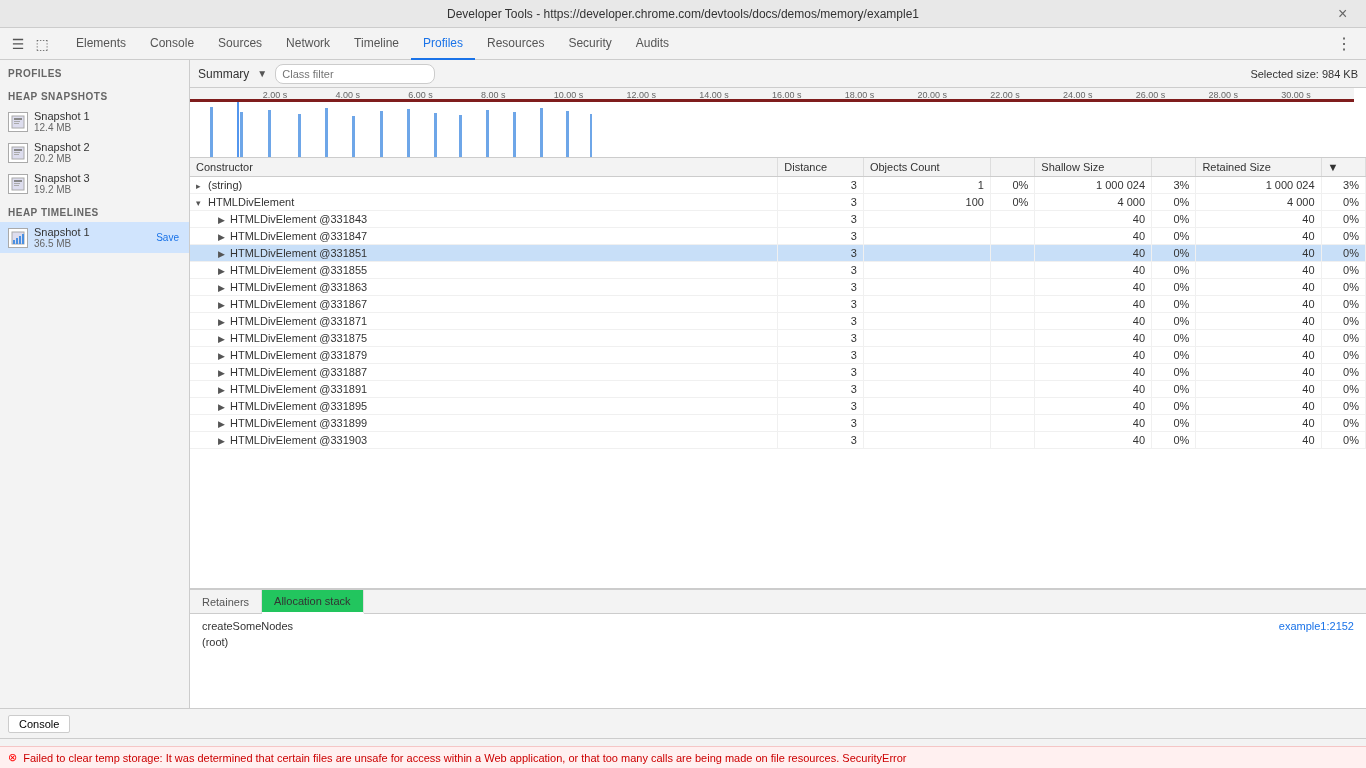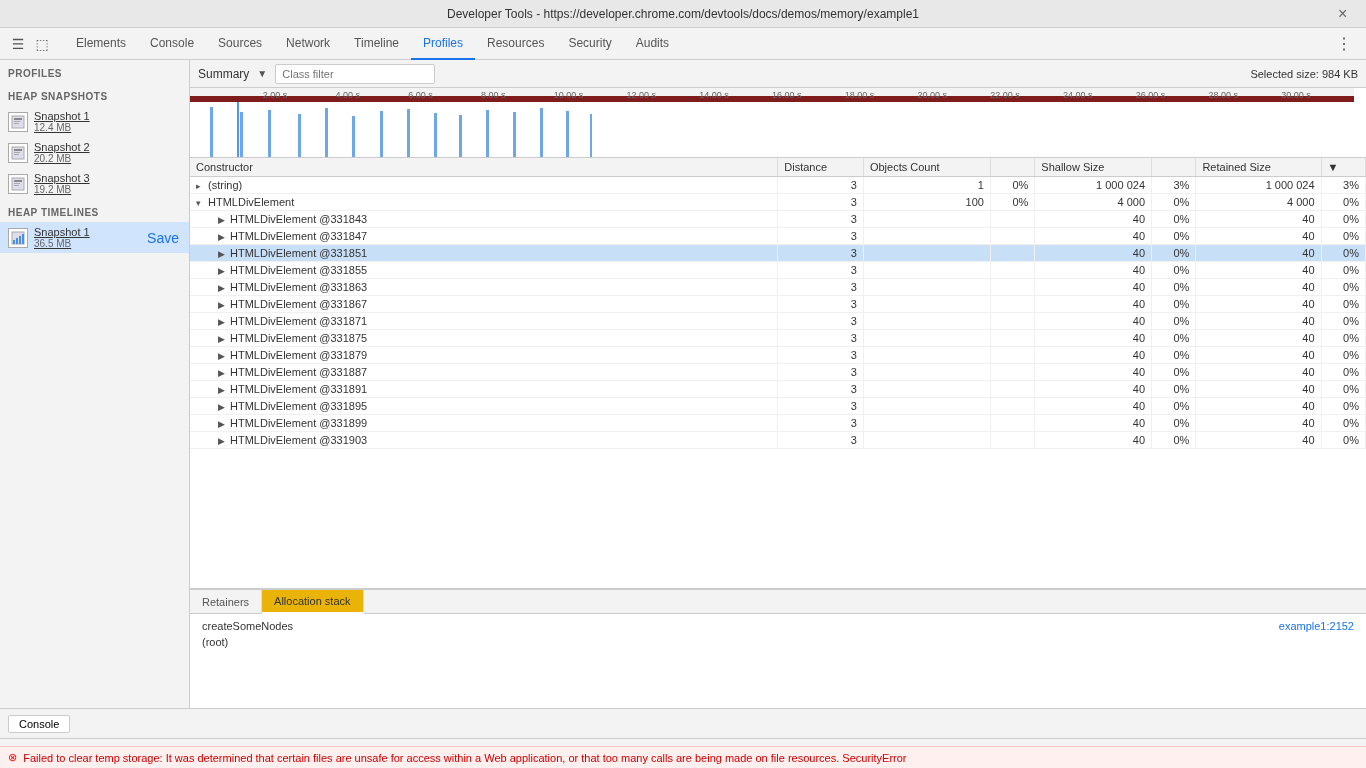--- a/index.html
+++ b/index.html
@@ -103,25 +103,25 @@
     }
     .snapshot-item.active { background: #d0e4fd; }
     .snapshot-icon {
       width: 20px; height: 20px;
       background: #fff;
       border: 1px solid #aaa;
       display: flex; align-items: center; justify-content: center;
       font-size: 8px;
       flex-shrink: 0;
     }
-    .snapshot-info { flex: 1; text-decoration: underline; }
+    .snapshot-info { flex: 1; }
     .snapshot-name { font-size: 11px; font-weight: 500; }
     .snapshot-size { font-size: 10px; color: #666; }
     .save-btn {
-      font-size: 14px;
+      font-size: 10px;
       color: #1a73e8;
       cursor: pointer;
       background: none;
       border: none;
       padding: 2px;
     }
 
     
     #content {
       flex: 1;
@@ -146,21 +146,21 @@
       color: #333;
     }
     .dropdown-arrow {
       font-size: 10px;
       color: #555;
       cursor: pointer;
     }
     .class-filter-input {
       height: 20px;
       border: 1px solid #ccc;
-      border-radius: 2px;
+      border-radius: 8px;
       padding: 0 6px;
       font-size: 11px;
       width: 160px;
       background: white;
     }
     .selected-size {
       margin-left: auto;
       font-size: 11px;
       color: #333;
     }
@@ -173,21 +173,21 @@
       position: relative;
       overflow: hidden;
     }
     .timeline-ruler {
       position: absolute;
       top: 0;
       left: 0;
       right: 12px;
       height: 14px;
       background: #f3f3f3;
-      border-bottom: 6px solid #7f1d1d;
+      border-bottom: 3px solid #7f1d1d;
       display: flex;
     }
     .ruler-tick {
       position: absolute;
       font-size: 9px;
       color: #666;
       top: 2px;
     }
     .memory-label {
       position: absolute;
@@ -262,21 +262,21 @@
     .bottom-tab {
       padding: 0 12px;
       display: flex;
       align-items: center;
       font-size: 11px;
       cursor: pointer;
       border-right: 1px solid #ddd;
       color: #555;
     }
     .bottom-tab.active {
-      background: #eab308;
+      background: #22c55e;
       border-bottom: 2px solid white;
       margin-bottom: -1px;
       color: #333;
       font-weight: 500;
       text-align: center;
     }
     .bottom-content { padding: 4px 8px; }
     .stack-row {
       display: flex;
       justify-content: space-between;

